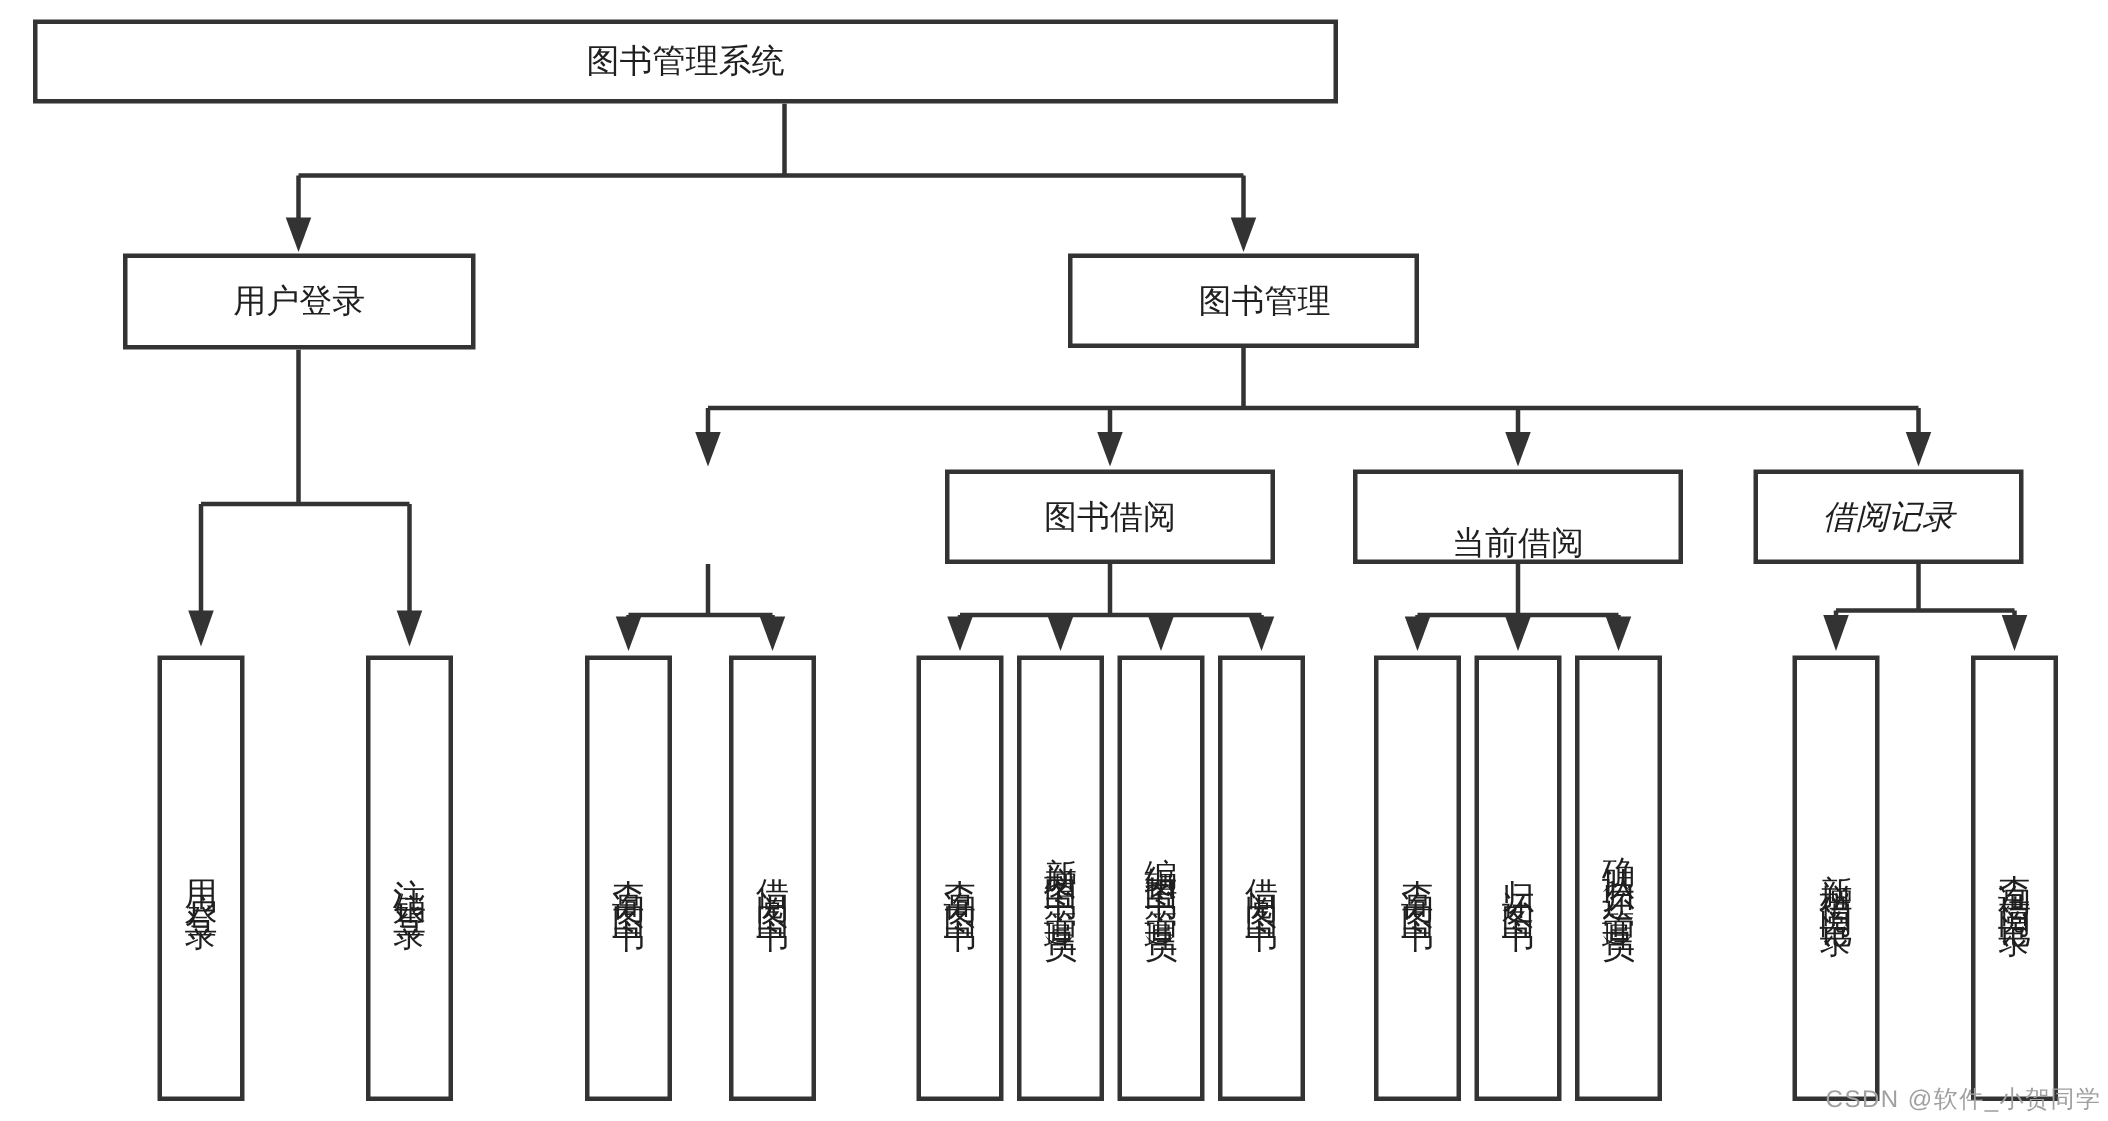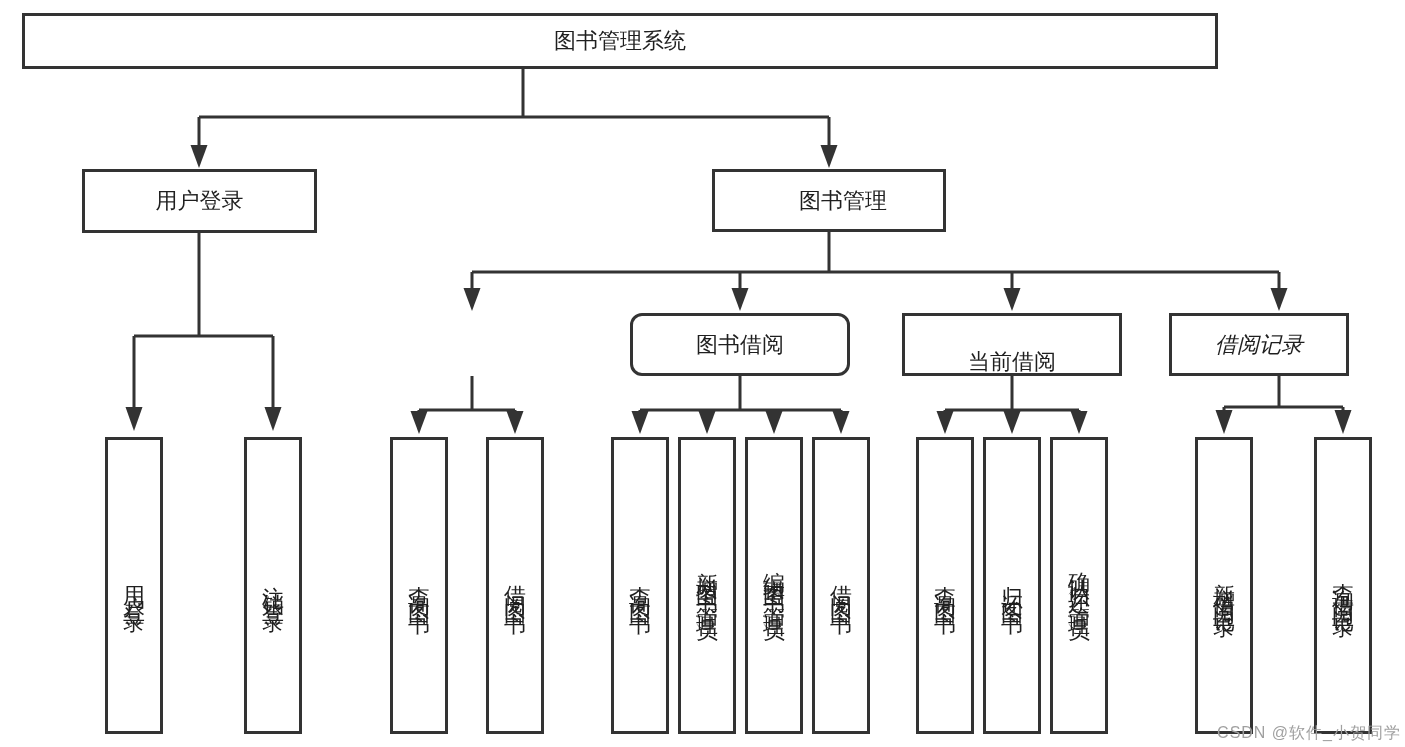--- a/index.html
+++ b/index.html
@@ -81,32 +81,32 @@
     <path d="M1012 376 V410 M945 410 H1079 M945 410 V412 M1079 410 V412"></path>
     <polygon points="945,434 936.5,411 953.5,411"></polygon>
     <polygon points="1012,434 1003.5,411 1020.5,411"></polygon>
     <polygon points="1079,434 1070.5,411 1087.5,411"></polygon>
 
     <path d="M1279 376 V407 M1224 407 H1343 M1224 407 V411 M1343 407 V411"></path>
     <polygon points="1224,434 1215.5,410 1232.5,410"></polygon>
     <polygon points="1343,434 1334.5,410 1351.5,410"></polygon>
   </svg>
 
-  <div class="box" style="left:22px;top:13px;width:1196px;height:56px;">
+  <div class="box" style="left:22px;top:13px;width:870px;height:56px;">
     <span>图书管理系统</span>
   </div>
 
   <div class="box" style="left:82px;top:169px;width:235px;height:64px;">
     <span>用户登录</span>
   </div>
   <div class="box" style="left:712px;top:169px;width:234px;height:63px;padding-left:28px;">
     <span>图书管理</span>
   </div>
 
-  <div class="box" style="left:630px;top:313px;width:220px;height:63px;border-radius:12px;">
+  <div class="box" style="left:630px;top:313px;width:220px;height:63px;">
     <span>图书借阅</span>
   </div>
   <div class="box" style="left:902px;top:313px;width:220px;height:63px;align-items:flex-end;">
     <span>当前借阅</span>
   </div>
   <div class="box" style="left:1169px;top:313px;width:180px;height:63px;font-style:italic;">
     <span>借阅记录</span>
   </div>
 
   <div class="box leaf" style="left:105px;">

